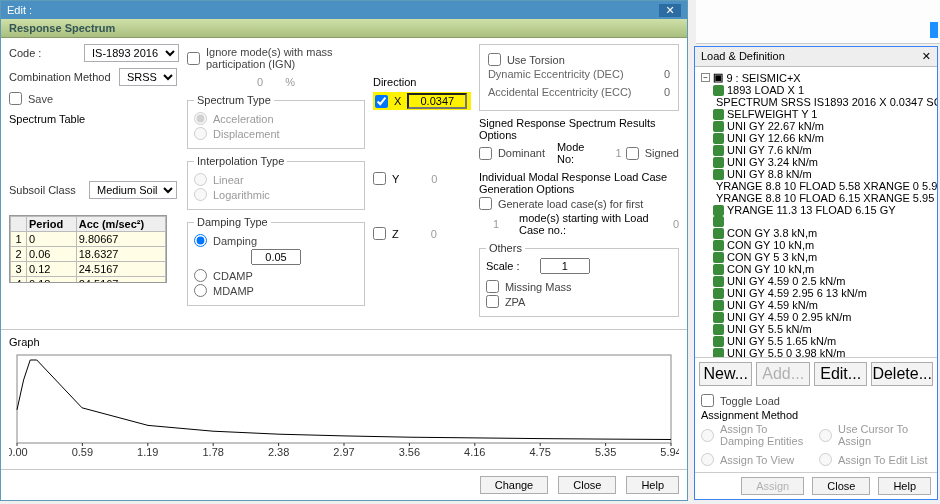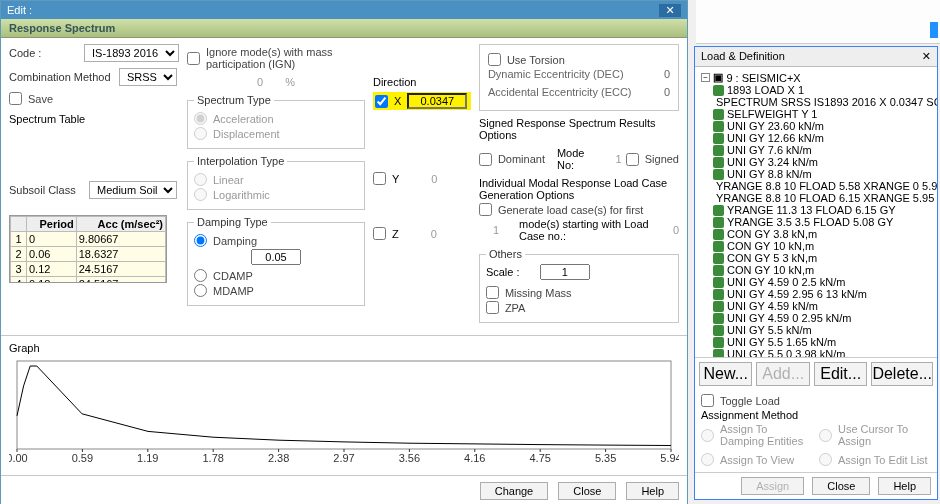--- a/index.html
+++ b/index.html
@@ -26,21 +26,21 @@
 
 fieldset { border: 1px solid #c7c7c7; padding: 4px 6px 6px; margin-bottom: 6px; }
 legend { padding: 0 3px; color: #333; }
 .radio, .check { display: flex; align-items: center; gap: 4px; margin: 2px 0; color: #444; }
 .radio input, .check input { margin-right: 2px; }
 .muted { color: #9a9a9a; }
 
 .spectable { border: 1px solid #999; width: 158px; height: 68px; overflow: auto; }
 .spectable table { border-collapse: collapse; width: 100%; }
 .spectable th, .spectable td { border: 1px solid #bbb; padding: 1px 2px; background: #fff; }
-.spectable th { background: #eee; font-weight: bold; text-align: right; }
+.spectable th { background: #eee; font-weight: bold; text-align: left; }
 .spectable td.rowh { background: #eee; width: 16px; text-align: center; }
 .spectable tr.databody td { background: #fffde5; }
 
 .dirblock { display: flex; align-items: center; gap: 6px; margin: 4px 0; }
 .dirblock.hi { background: #fff200; padding: 1px 2px; }
 .dirblock input[type=checkbox] { }
 
 .rightgroup { border: 1px solid #c7c7c7; padding: 6px 8px; margin-bottom: 6px; }
 .rglabel { color: #666; width: 164px; display: inline-block; }
 .rgval { color: #666; display: inline-block; margin-left: 8px; }
@@ -220,21 +220,21 @@
         <div class="row">
             <span class="rglabel muted">Dynamic Eccentricity (DEC)</span>
             <span class="rgval muted">0</span>
           </div>
         <div class="row">
             <span class="rglabel muted">Accidental Eccentricity (ECC)</span>
             <span class="rgval muted">0</span>
           </div>
       </div>
 
-      <div style="margin-bottom:6px">Signed Response Spectrum Results Options</div>
+      <div style="margin-bottom:0">Signed Response Spectrum Results Options</div>
       <div class="row">
         <span class="check">
             <input type="checkbox" style="">
             <span>Dominant</span>
           </span>
         <span class="lbl2" style="margin-left:8px">Mode No:</span>
         <span class="muted" style="margin-left:10px">1</span>
         <span class="check" style="margin-left:auto">
             <input type="checkbox" style="">
             <span>Signed</span>
@@ -334,21 +334,21 @@
         <div class="node">
           <span class="ico"></span>
           <span>SPECTRUM SRSS IS1893 2016 X 0.0347 SCALE 1 D</span>
         </div>
         <div class="node">
           <span class="ico"></span>
           <span>SELFWEIGHT Y 1</span>
         </div>
         <div class="node">
           <span class="ico"></span>
-          <span>UNI GY 23.60 kN/m</span>
+          <span>UNI GY 22.67 kN/m</span>
         </div>
         <div class="node">
           <span class="ico"></span>
           <span>UNI GY 12.66 kN/m</span>
         </div>
         <div class="node">
           <span class="ico"></span>
           <span>UNI GY 7.6 kN/m</span>
         </div>
         <div class="node">
@@ -366,21 +366,20 @@
         <div class="node">
           <span class="ico"></span>
           <span>YRANGE 8.8 10 FLOAD 6.15 XRANGE 5.95 46  GY</span>
         </div>
         <div class="node">
           <span class="ico"></span>
           <span>YRANGE 11.3 13 FLOAD 6.15 GY</span>
         </div>
         <div class="node">
           <span class="ico"></span>
-          <span>YRANGE 3.5 3.5 FLOAD 5.08 GY</span>
         </div>
         <div class="node">
           <span class="ico"></span>
           <span>CON GY 3.8 kN,m</span>
         </div>
         <div class="node">
           <span class="ico"></span>
           <span>CON GY 10 kN,m</span>
         </div>
         <div class="node">

